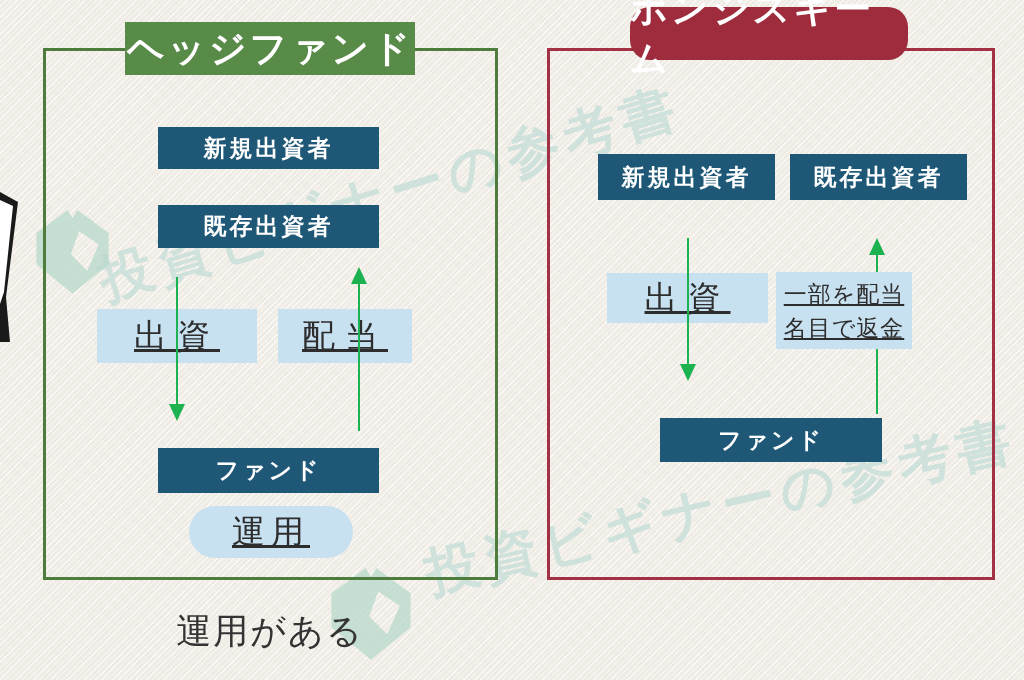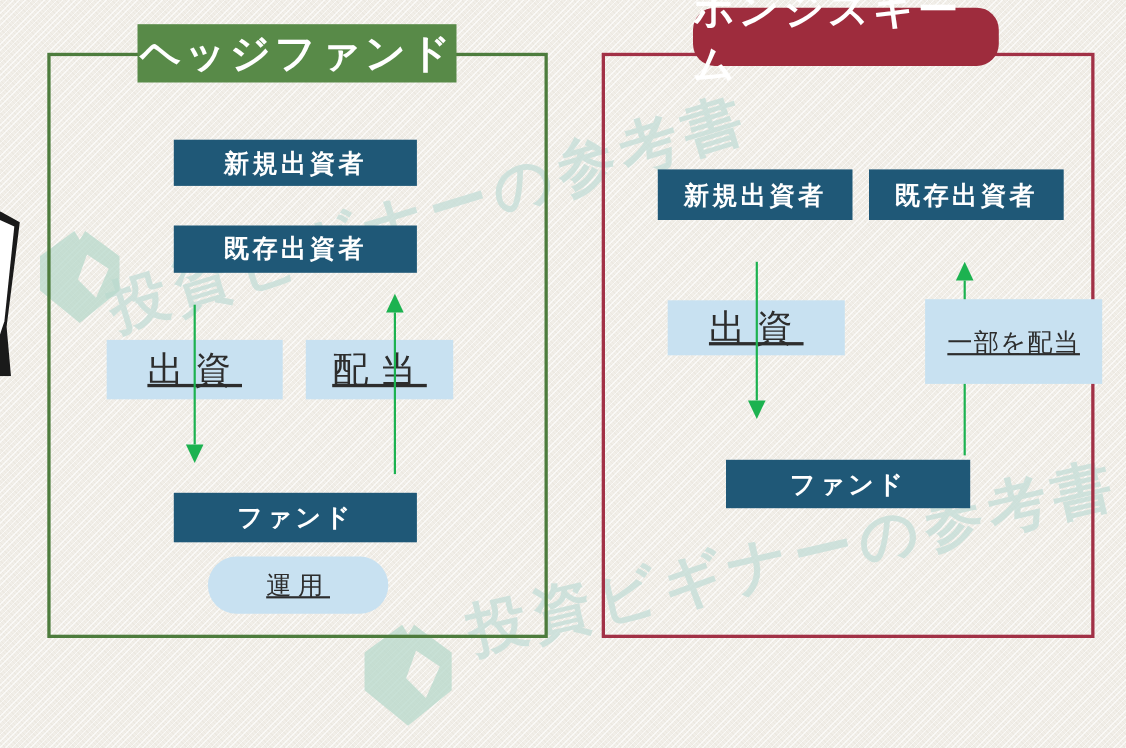--- a/index.html
+++ b/index.html
@@ -32,25 +32,25 @@
   .title.red{left:630px;top:7px;width:278px;height:53px;background:#9e2c3d;border-radius:20px;}
   
   .node{z-index:3;display:flex;align-items:center;justify-content:center;text-align:center;}
   .node.dark{background:#1f5877;color:#fff;font-weight:700;font-size:23px;letter-spacing:3px;}
   .node.light{background:#c8e1f1;color:#2d2d2d;font-weight:400;text-decoration:underline;}
   .l-new{left:158px;top:127px;width:221px;height:42px;}
   .l-exist{left:158px;top:205px;width:221px;height:43px;}
   .l-invest{left:97px;top:309px;width:160px;height:54px;font-size:33px;letter-spacing:10px;}
   .l-dividend{left:278px;top:309px;width:134px;height:54px;font-size:33px;letter-spacing:10px;}
   .l-fund{left:158px;top:448px;width:221px;height:45px;}
-  .l-operation{left:189px;top:506px;width:164px;height:52px;font-size:23px;letter-spacing:6px;border-radius:26px;}
+  .l-operation{left:189px;top:506px;width:164px;height:52px;font-size:33px;letter-spacing:6px;border-radius:26px;}
   .r-new{left:598px;top:154px;width:177px;height:46px;}
   .r-exist{left:790px;top:154px;width:177px;height:46px;}
   .r-invest{left:607px;top:273px;width:161px;height:50px;font-size:33px;letter-spacing:10px;}
-  .r-refund{left:841px;top:272px;width:161px;height:77px;font-size:23px;line-height:34px;z-index:6;letter-spacing:1px;}
+  .r-refund{left:776px;top:272px;width:136px;height:77px;font-size:23px;line-height:34px;z-index:6;letter-spacing:1px;}
   .r-fund{left:660px;top:418px;width:222px;height:44px;}
   
   #arrows{z-index:5;left:0;top:0;}
   
   .caption{
     z-index:2;font-size:35px;color:#333;letter-spacing:2px;font-weight:400;
     width:300px;text-align:center;
   }
   .caption.left{left:120px;top:608px;}
   .caption.right{left:621px;top:608px;}
@@ -91,20 +91,21 @@
   <div class="abs node light l-dividend">配当</div>
   <div class="abs node dark l-fund">ファンド</div>
   <div class="abs node light l-operation">運用</div>
 
   <div class="abs node dark r-new">新規出資者</div>
   <div class="abs node dark r-exist">既存出資者</div>
   <div class="abs node light r-invest">出資</div>
   <div class="abs node light r-refund">
     <div>
       <div>一部を配当</div>
+      <div>名目で返金</div>
     </div>
   </div>
   <div class="abs node dark r-fund">ファンド</div>
 
   <svg id="arrows" class="abs" width="1024" height="680" viewBox="0 0 1024 680">
     <g stroke="#1cb250" fill="#1cb250">
       <line x1="177" y1="277" x2="177" y2="404" stroke-width="2"></line>
       <polygon points="169,404 185,404 177,421" stroke="none"></polygon>
     </g>
     <g stroke="#1cb250" fill="#1cb250">
@@ -114,14 +115,15 @@
     <g stroke="#1cb250" fill="#1cb250">
       <line x1="688" y1="238" x2="688" y2="364" stroke-width="2"></line>
       <polygon points="680,364 696,364 688,381" stroke="none"></polygon>
     </g>
     <g stroke="#1cb250" fill="#1cb250">
       <polygon points="869,255 885,255 877,238" stroke="none"></polygon>
       <line x1="877" y1="255" x2="877" y2="414" stroke-width="2"></line>
     </g>
   </svg>
 
+  <div class="abs caption left">運用がある</div>
 
 </div>
 
 </body></html>

